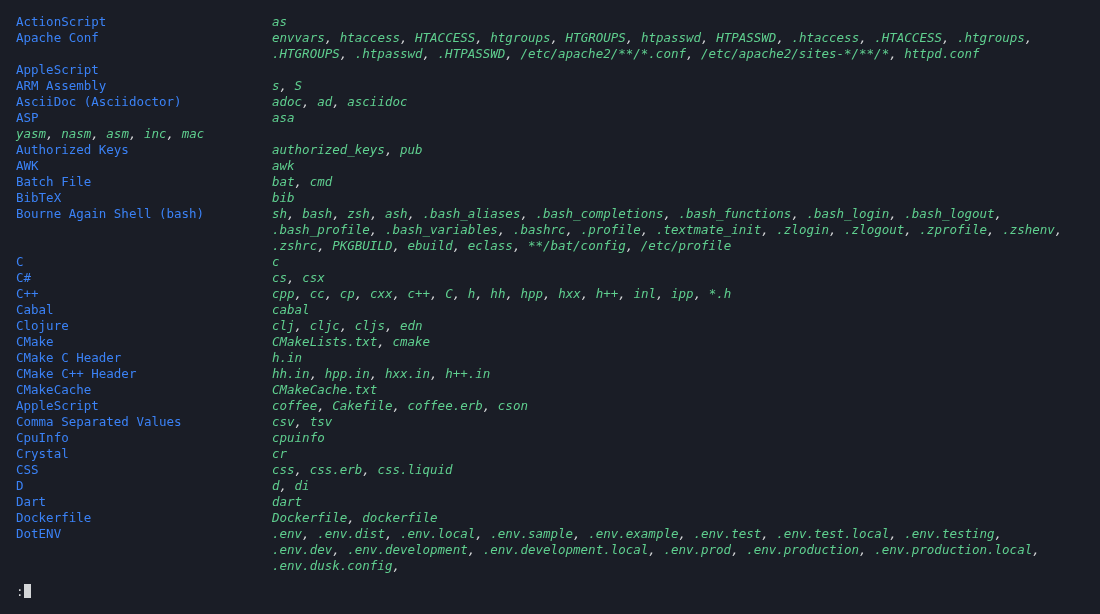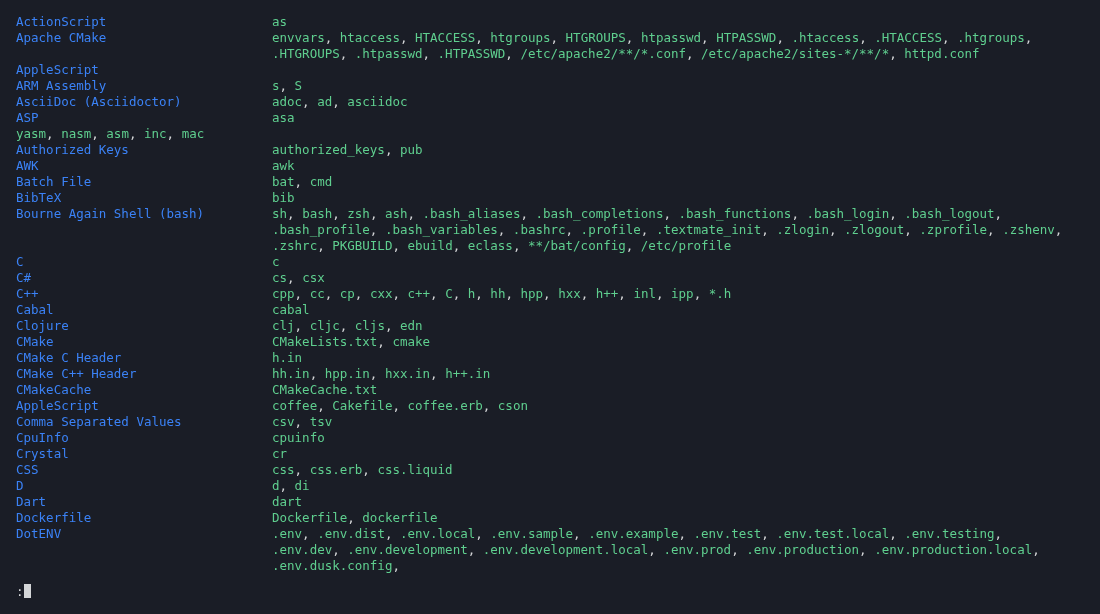--- a/index.html
+++ b/index.html
@@ -25,20 +25,21 @@
   }
   .lang {
     width: 256px;
     flex: 0 0 256px;
     color: #3b82f6;
     white-space: pre;
   }
   .exts {
     flex: 1;
     color: #d4d6d8;
+    font-style: italic;
   }
   .exts .tok {
     color: #5fcf8f;
   }
   .exts .sep {
     color: #d4d6d8;
   }
   .prompt-line {
     position: absolute;
     bottom: 14px;
@@ -55,21 +56,21 @@
 </style>
 </head>
 <body>
 
 <div id="list">
     <div class="row">
       <div class="lang">ActionScript</div>
       <div class="exts"><span class="tok">as</span></div>
     </div>
     <div class="row">
-      <div class="lang">Apache CMake</div>
+      <div class="lang">Apache Conf</div>
       <div class="exts"><span class="tok">envvars</span><span class="sep">, </span><span class="tok">htaccess</span><span class="sep">, </span><span class="tok">HTACCESS</span><span class="sep">, </span><span class="tok">htgroups</span><span class="sep">, </span><span class="tok">HTGROUPS</span><span class="sep">, </span><span class="tok">htpasswd</span><span class="sep">, </span><span class="tok">HTPASSWD</span><span class="sep">, </span><span class="tok">.htaccess</span><span class="sep">, </span><span class="tok">.HTACCESS</span><span class="sep">, </span><span class="tok">.htgroups</span><span class="sep">,</span></div>
     </div>
     <div class="row">
       <div class="lang"></div>
       <div class="exts"><span class="tok">.HTGROUPS</span><span class="sep">, </span><span class="tok">.htpasswd</span><span class="sep">, </span><span class="tok">.HTPASSWD</span><span class="sep">, </span><span class="tok">/etc/apache2/**/*.conf</span><span class="sep">, </span><span class="tok">/etc/apache2/sites-*/**/*</span><span class="sep">, </span><span class="tok">httpd.conf</span></div>
     </div>
     <div class="row">
       <div class="lang">AppleScript</div>
     </div>
     <div class="row">

